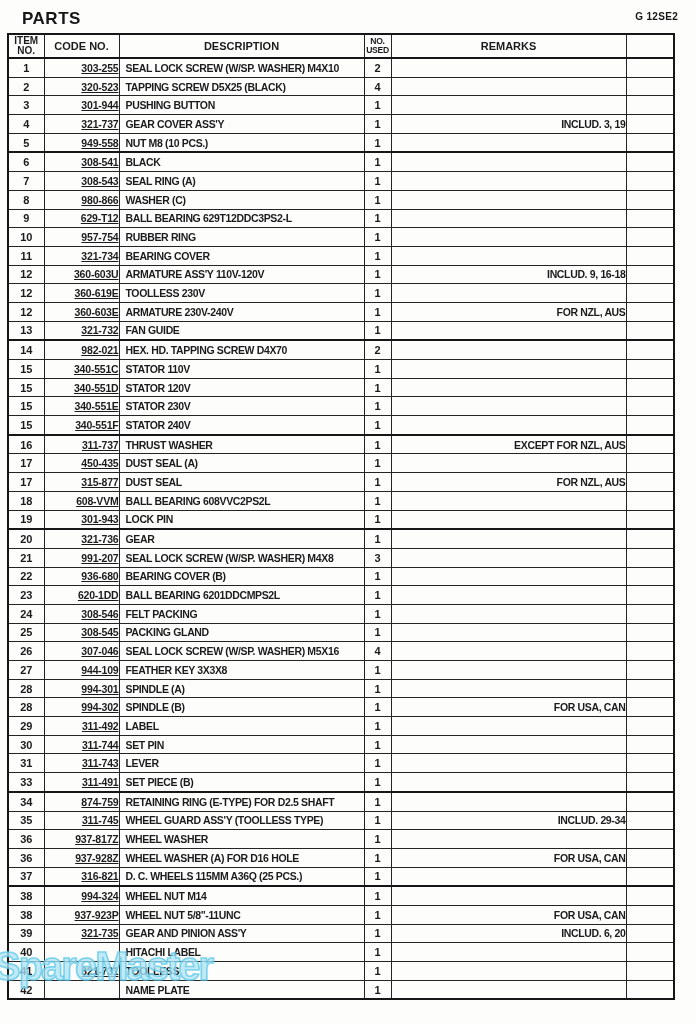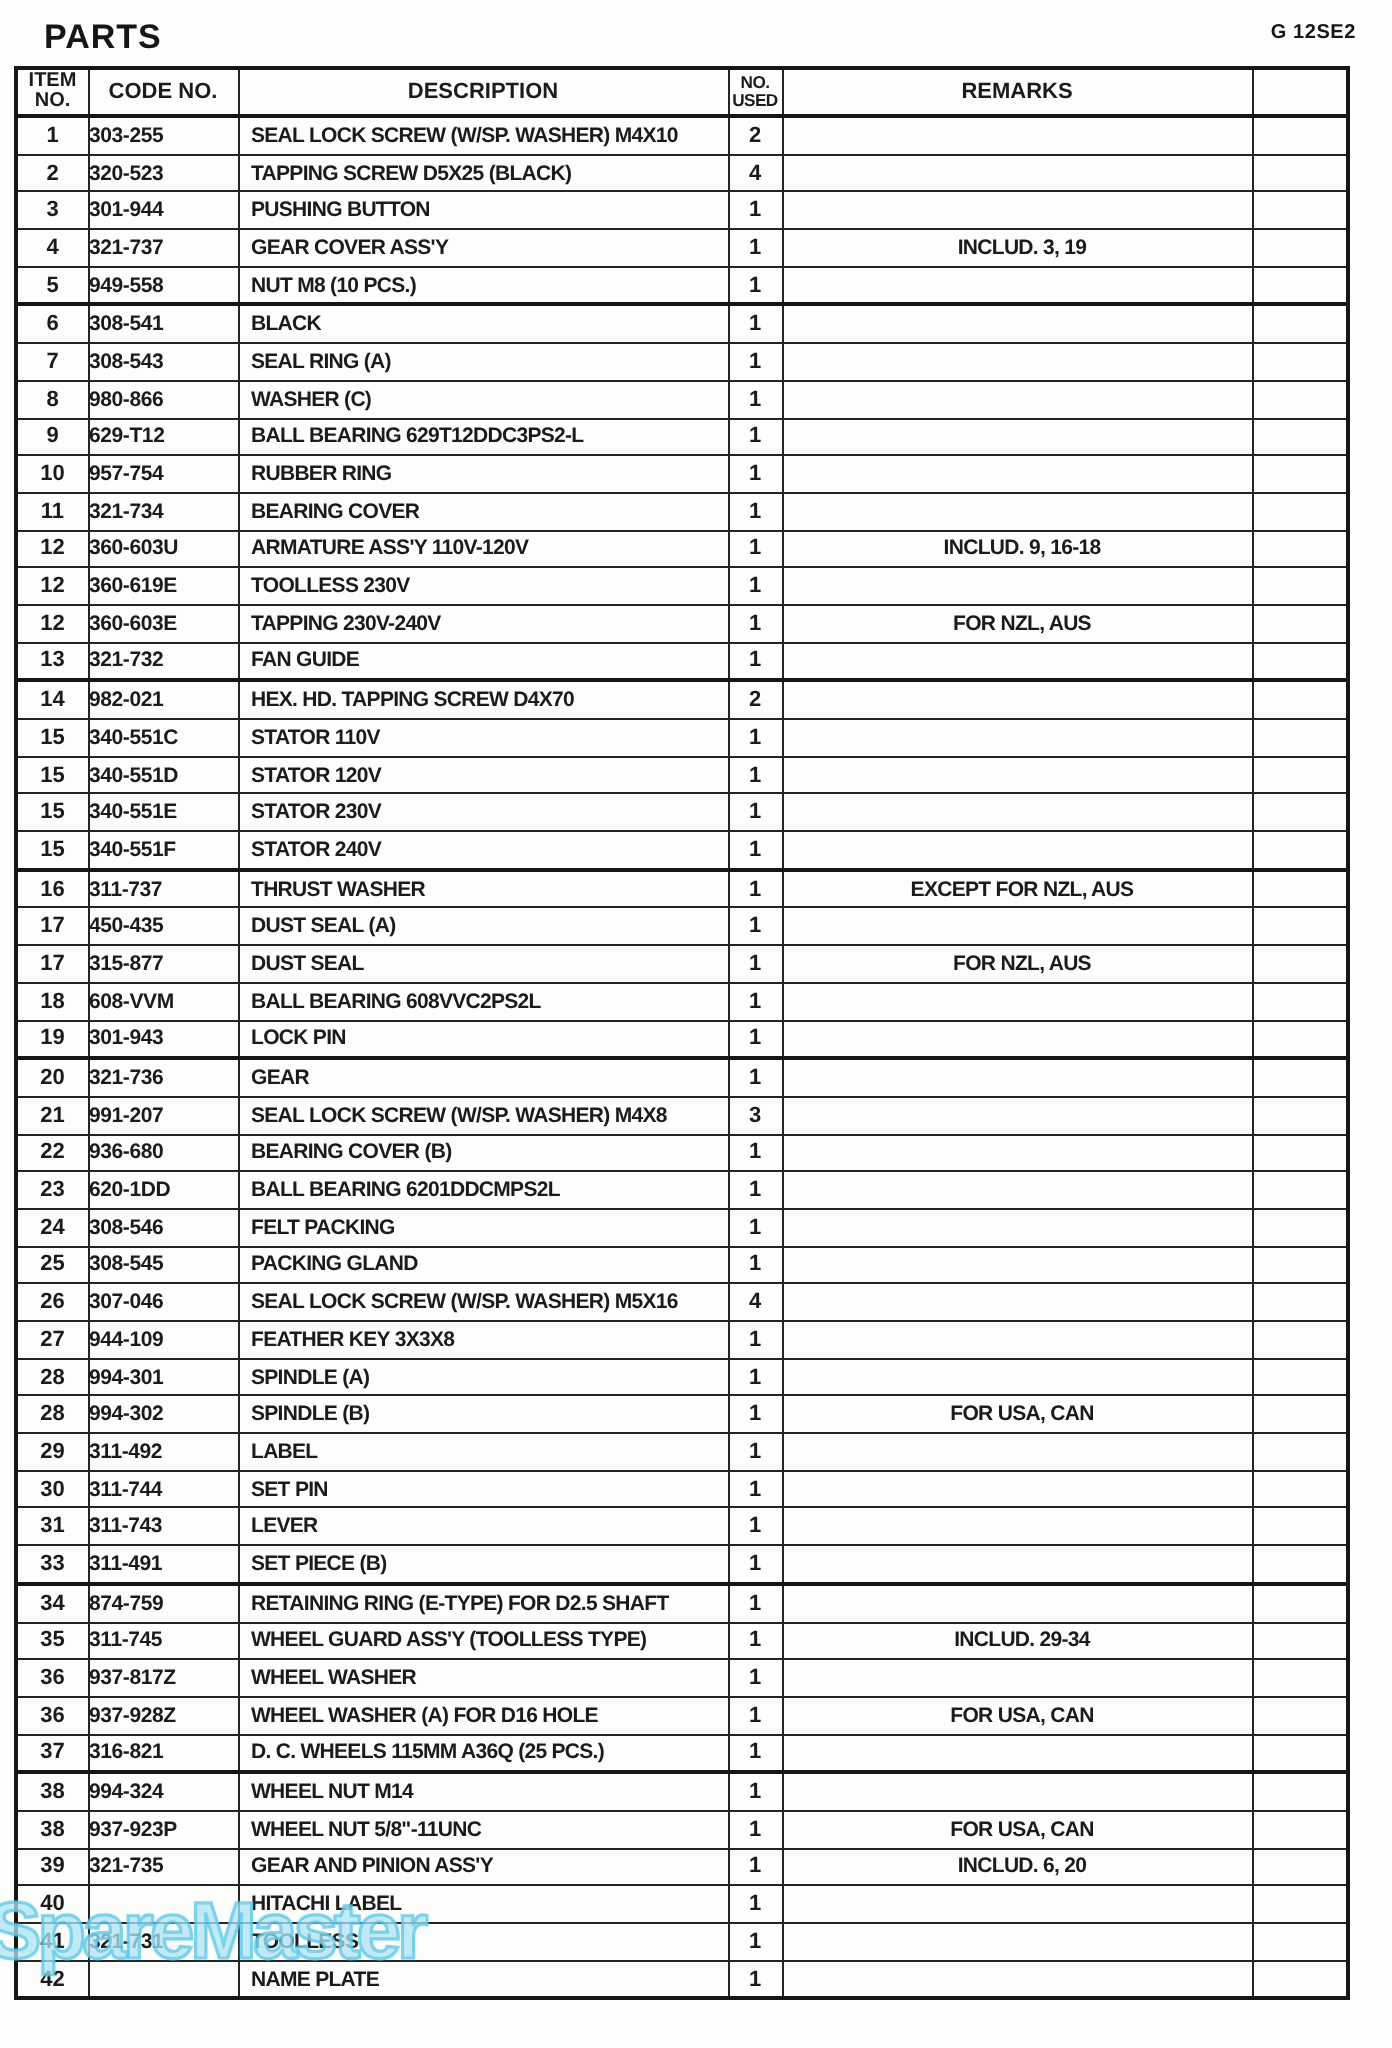--- a/index.html
+++ b/index.html
@@ -34,25 +34,25 @@
     padding:0;overflow:hidden;white-space:nowrap;
   }
   thead th{
     height:22px;border-bottom:2px solid #161616;
     font-size:11px;line-height:11px;text-align:center;vertical-align:middle;
   }
   thead th .stack{display:block;font-size:10px;line-height:10.5px;}
   thead th.h-used .stack{font-size:8.6px;line-height:9.5px;letter-spacing:-.3px;}
   tbody td{height:17.7px;vertical-align:middle;}
   .c-item{text-align:center;font-size:11px;}
-  .c-code{text-align:left;font-size:10.5px;letter-spacing:-.2px;}
+  .c-code{text-align:right;font-size:10.5px;letter-spacing:-.2px;text-decoration:underline;}
   .c-desc{text-align:left;padding-left:6px;font-size:10.5px;letter-spacing:-.35px;}
   .c-desc.small{font-size:8.6px;letter-spacing:-.2px;}
   .c-used{text-align:center;font-size:11px;}
-  .c-remarks{text-align:center;padding-left:5px;font-size:10.5px;letter-spacing:-.35px;}
+  .c-remarks{text-align:right;padding-left:5px;font-size:10.5px;letter-spacing:-.35px;}
   tr.thick td{border-top:2px solid #161616;}
   .watermark{
     position:absolute;left:-6px;top:944px;z-index:5;
     font-size:40px;font-weight:800;letter-spacing:-2px;
     color:rgba(190,231,246,.55);
     -webkit-text-stroke:1.6px rgba(91,200,232,.75);
     text-shadow:0 0 2px rgba(140,215,240,.5);
     pointer-events:none;
   }
 </style>
@@ -188,21 +188,21 @@
         <td class="c-item">12</td>
         <td class="c-code">360-619E</td>
         <td class="c-desc">TOOLLESS 230V</td>
         <td class="c-used">1</td>
         <td class="c-remarks"></td>
         <td class="c-extra"></td>
       </tr>
       <tr>
         <td class="c-item">12</td>
         <td class="c-code">360-603E</td>
-        <td class="c-desc">TAPPING 230V-240V</td>
+        <td class="c-desc">ARMATURE 230V-240V</td>
         <td class="c-used">1</td>
         <td class="c-remarks">FOR NZL, AUS</td>
         <td class="c-extra"></td>
       </tr>
       <tr>
         <td class="c-item">13</td>
         <td class="c-code">321-732</td>
         <td class="c-desc">FAN GUIDE</td>
         <td class="c-used">1</td>
         <td class="c-remarks"></td>

